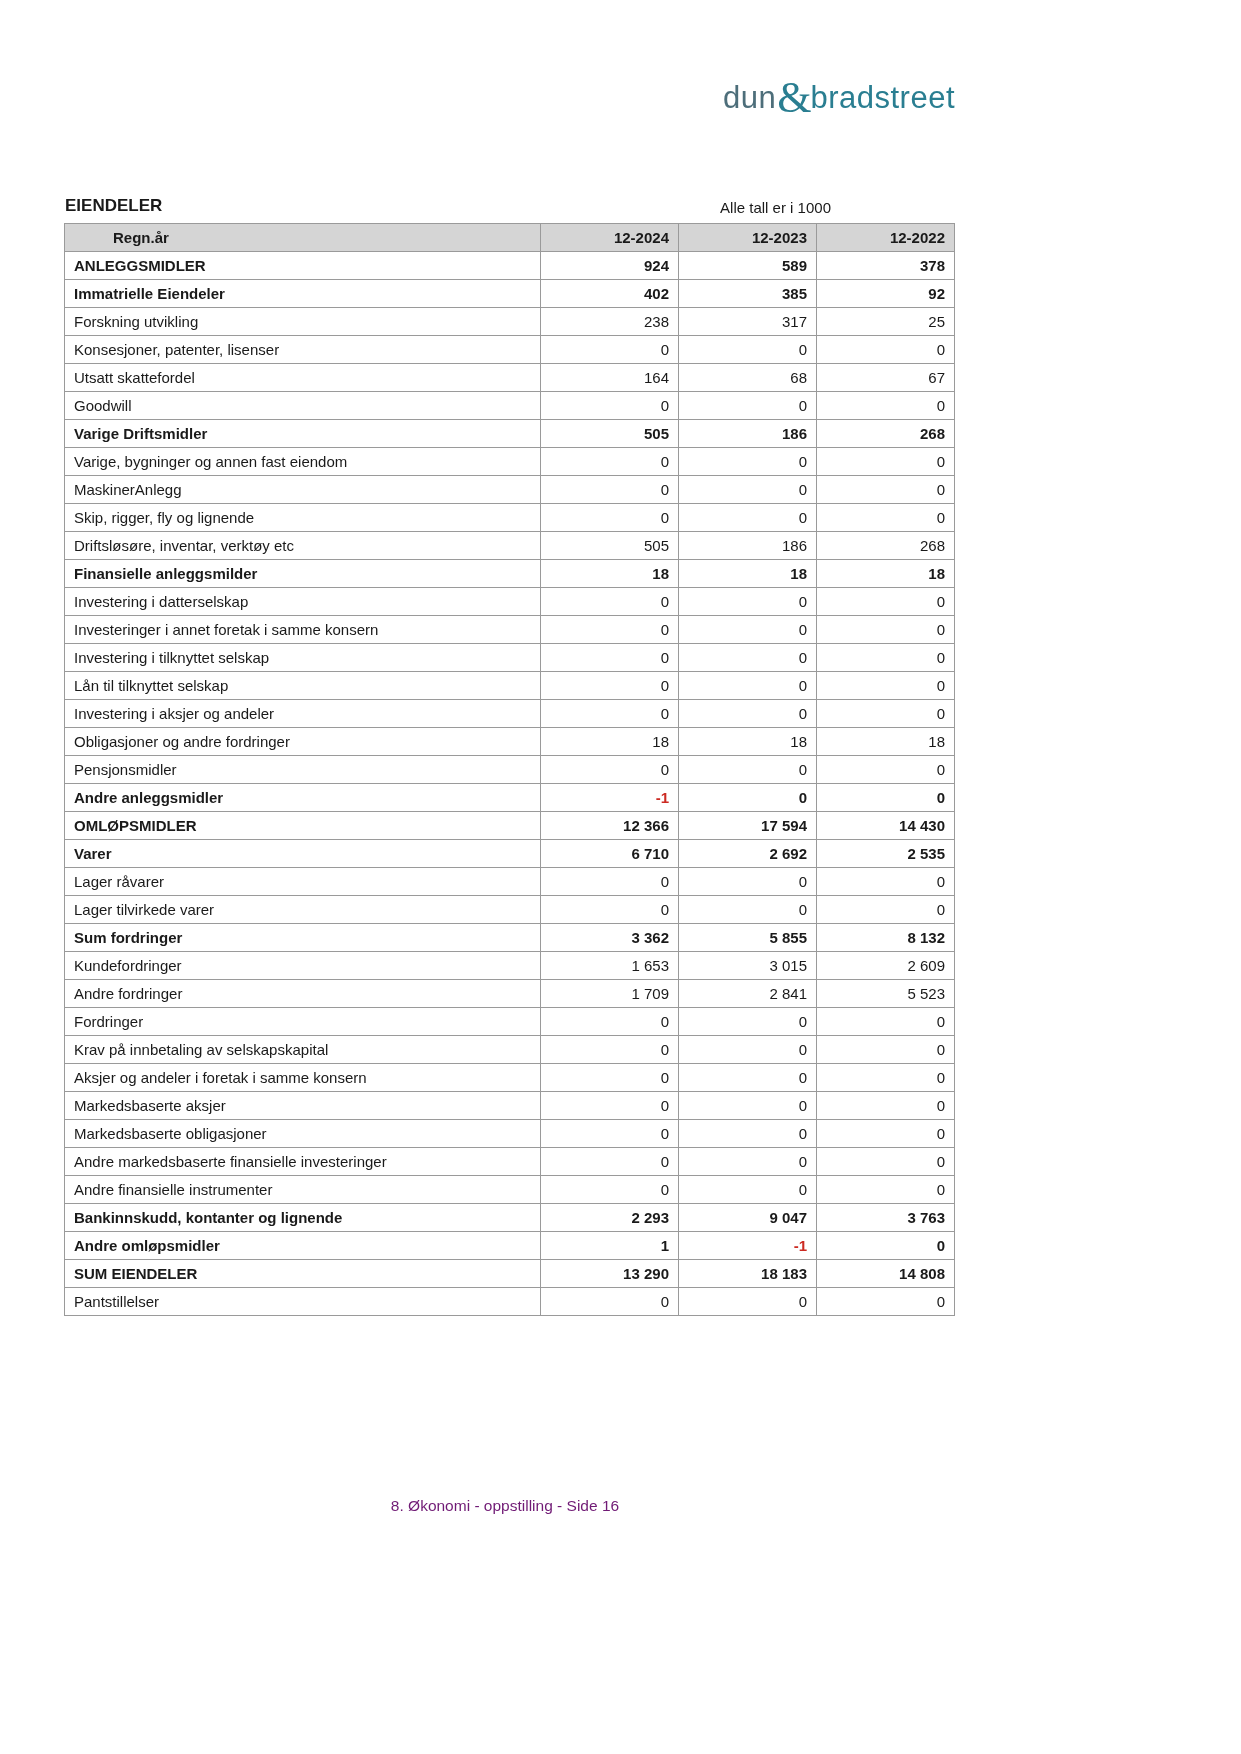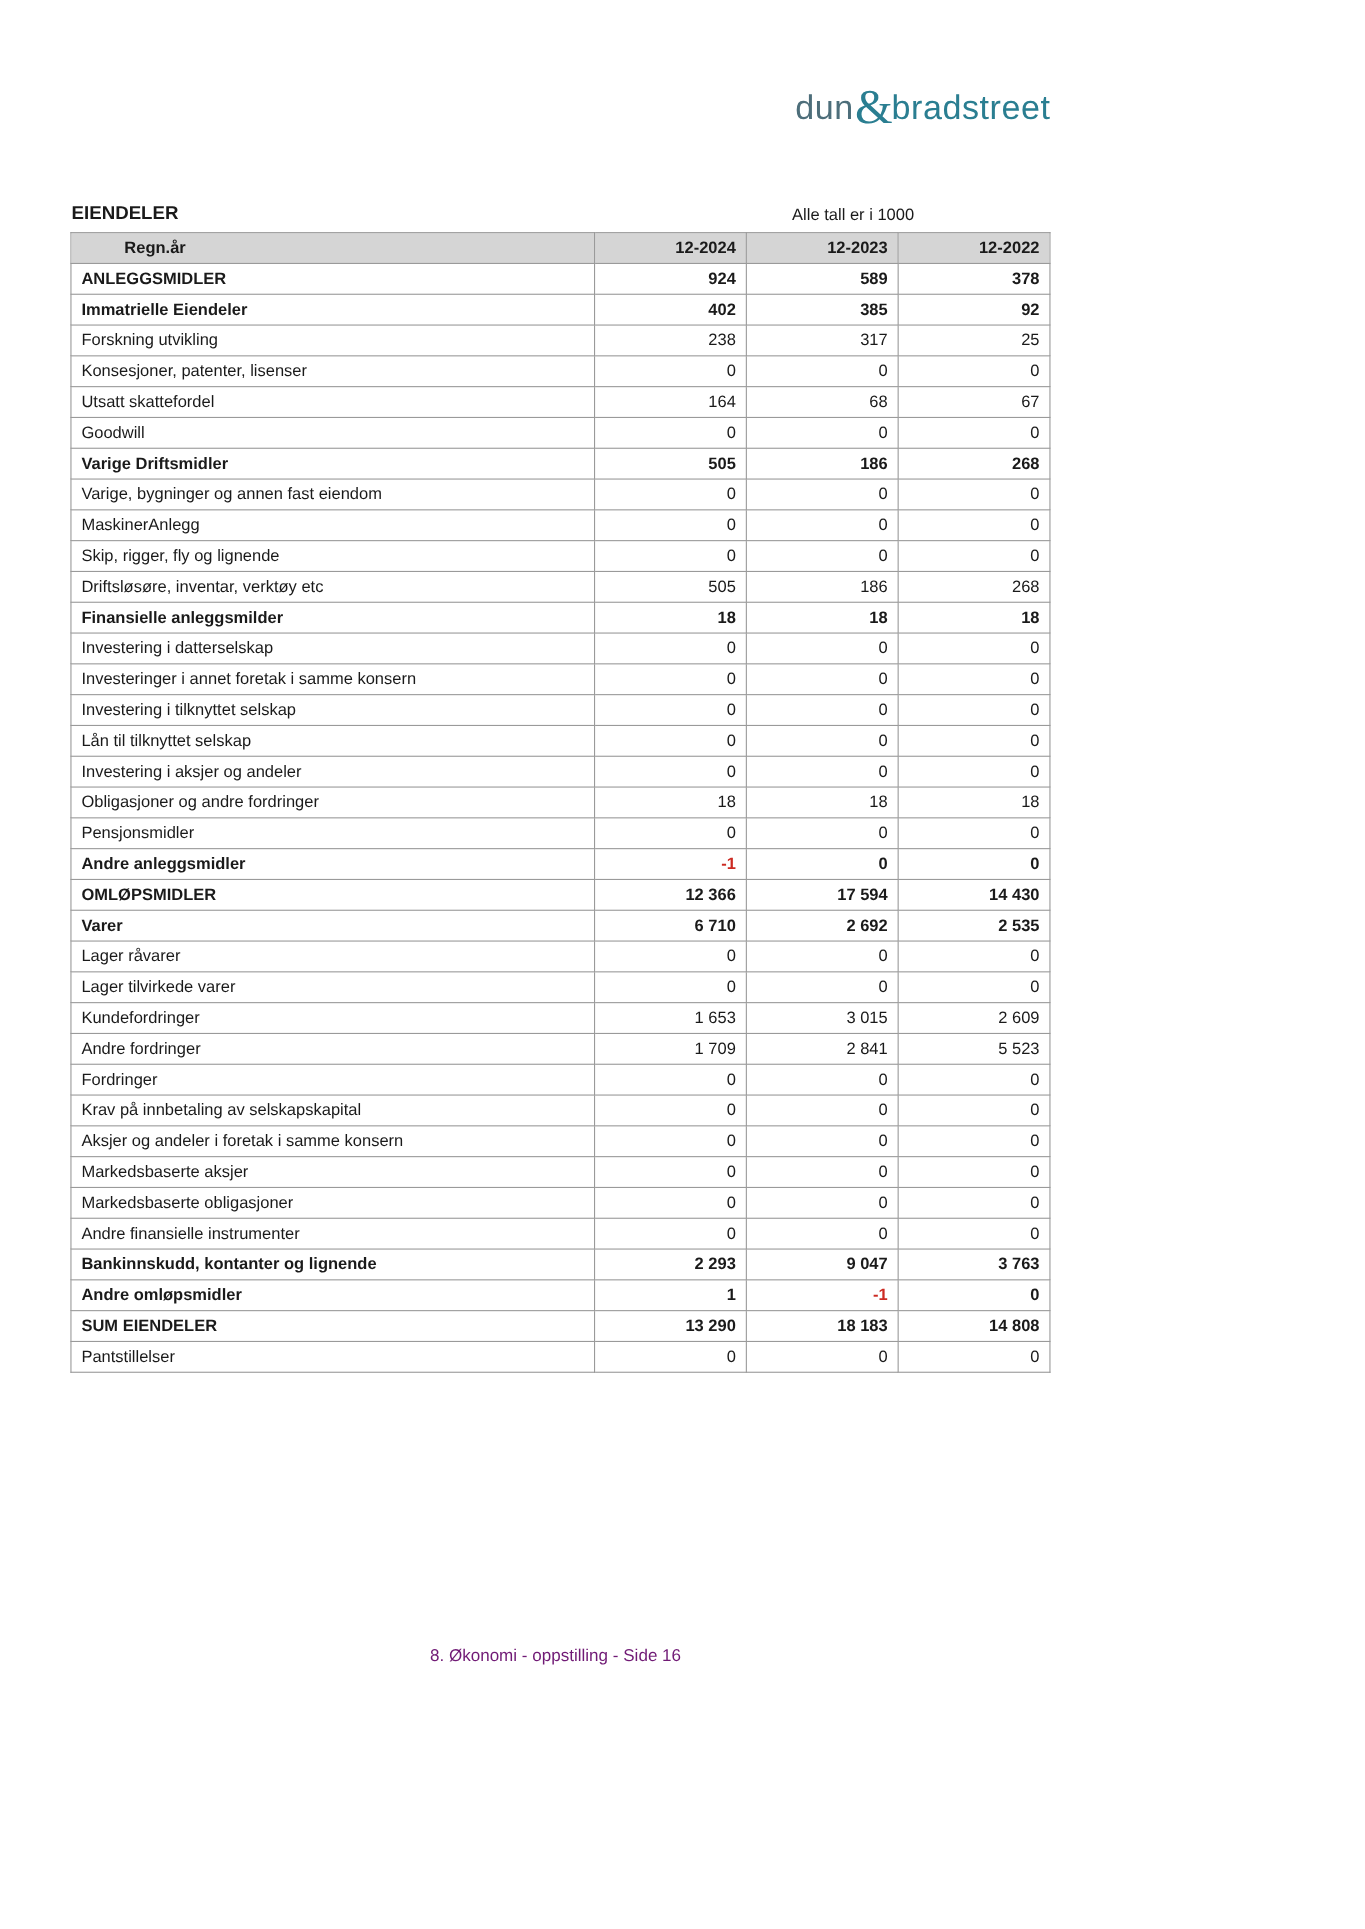--- a/index.html
+++ b/index.html
@@ -40,21 +40,21 @@
   }
   .logo-brad {
     font-size: 31px;
     color: var(--logo-teal, #2a7e91);
     letter-spacing: 0.5px;
   }
 
   
   .content {
     position: absolute;
-    top: 184px;
+    top: 196px;
     left: 64px;
     width: 768px;
   }
   .content-header {
     display: flex;
     justify-content: space-between;
     align-items: flex-end;
     margin-bottom: 7px;
     padding: 0 1px;
   }
@@ -267,20 +267,26 @@
             <td class="num-cell">0</td>
             <td class="num-cell">0</td>
             <td class="num-cell">0</td>
           </tr>
           <tr>
             <td class="label-cell">Lager tilvirkede varer</td>
             <td class="num-cell">0</td>
             <td class="num-cell">0</td>
             <td class="num-cell">0</td>
           </tr>
+          <tr class="bold">
+            <td class="label-cell">Sum fordringer</td>
+            <td class="num-cell">3 362</td>
+            <td class="num-cell">5 855</td>
+            <td class="num-cell">8 132</td>
+          </tr>
           <tr>
             <td class="label-cell">Kundefordringer</td>
             <td class="num-cell">1 653</td>
             <td class="num-cell">3 015</td>
             <td class="num-cell">2 609</td>
           </tr>
           <tr>
             <td class="label-cell">Andre fordringer</td>
             <td class="num-cell">1 709</td>
             <td class="num-cell">2 841</td>
@@ -310,20 +316,26 @@
             <td class="num-cell">0</td>
             <td class="num-cell">0</td>
           </tr>
           <tr>
             <td class="label-cell">Markedsbaserte obligasjoner</td>
             <td class="num-cell">0</td>
             <td class="num-cell">0</td>
             <td class="num-cell">0</td>
           </tr>
           <tr>
+            <td class="label-cell">Andre markedsbaserte finansielle investeringer</td>
+            <td class="num-cell">0</td>
+            <td class="num-cell">0</td>
+            <td class="num-cell">0</td>
+          </tr>
+          <tr>
             <td class="label-cell">Andre finansielle instrumenter</td>
             <td class="num-cell">0</td>
             <td class="num-cell">0</td>
             <td class="num-cell">0</td>
           </tr>
           <tr class="bold">
             <td class="label-cell">Bankinnskudd, kontanter og lignende</td>
             <td class="num-cell">2 293</td>
             <td class="num-cell">9 047</td>
             <td class="num-cell">3 763</td>

